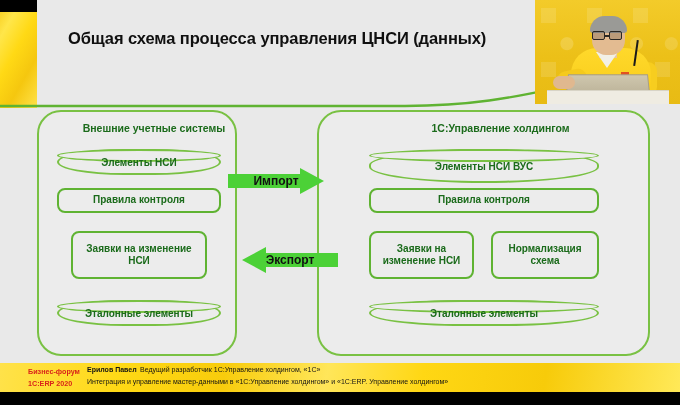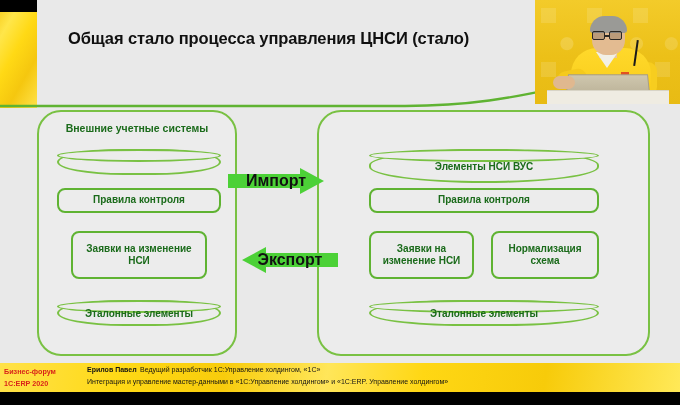--- a/index.html
+++ b/index.html
@@ -154,21 +154,21 @@
   .panel {
     position: absolute;
     background: #ececec;
     border: 2px solid #79c143;
     border-radius: 24px;
   }
   .panel-left  { left: 37px;  top: 110px; width: 200px; height: 246px; }
   .panel-right { left: 317px; top: 110px; width: 333px; height: 246px; }
 
   .panel-title {
-    position: absolute; left: 0; top: 10px;
+    position: absolute; left: 17px; top: 10px;
     width: 100%;
     text-align: center;
     font-size: 10.5px; font-weight: bold; color: #1b6b1b;
     white-space: nowrap;
   }
 
   
   .cyl {
     position: absolute;
     border: 2px solid #79c143;
@@ -204,41 +204,41 @@
     padding: 0 4px;
   }
 
   
   .arrow-wrap { position: absolute; }
   .arrow-label {
     position: absolute;
     left: 0; right: 0; top: 50%;
     transform: translateY(-50%);
     text-align: center;
-    font-size: 16px; font-weight: bold; color: #111;
+    font-size: 12px; font-weight: bold; color: #111;
     z-index: 3;
     white-space: nowrap;
   }
   .arrow-import { left: 228px; top: 168px; width: 96px; height: 26px; }
   .arrow-export { left: 242px; top: 247px; width: 96px; height: 26px; }
 
   
   .footer-yellow {
     position: absolute; left: 0; bottom: 13px;
     width: 680px; height: 29px;
     background:
       linear-gradient(100deg, #ffe24a 0%, #ffd915 18%, #f8cc0c 33%, #ffe65a 48%,
                       #ffd714 62%, #f7cb0a 80%, #ffe958 100%);
   }
   .footer-black {
     position: absolute; left: 0; bottom: 0;
     width: 680px; height: 13px; background: #000;
   }
   .footer-brand {
-    position: absolute; left: 4px; top: 3px;
+    position: absolute; left: 28px; top: 3px;
     width: 72px;
     font-size: 7.2px; font-weight: bold; color: #d9241a;
     line-height: 1.65;
   }
   .footer-brand div { white-space: nowrap; }
   .footer-speaker {
     position: absolute; left: 87px; top: 3px;
     font-size: 7px; font-weight: bold; color: #141414;
     white-space: nowrap;
   }
@@ -253,21 +253,21 @@
     white-space: nowrap;
   }
 </style>
 </head>
 <body>
 
 <div id="slide">
 
   <div class="header-band">
     <div class="header-inner"></div>
-    <div class="slide-title">Общая стало процесса управления ЦНСИ (стало)</div>
+    <div class="slide-title">Общая схема процесса управления ЦНСИ (данных)</div>
   </div>
 
   <div class="edge-yellow-left"></div>
 
   <svg class="divider-curve" viewBox="0 0 680 30" preserveAspectRatio="none">
     <path d="M0,22 L405,22 C500,22 545,4 600,-4" fill="none" stroke="#5fb332" stroke-width="2.4"></path>
   </svg>
 
   <div class="video-overlay">
     <div class="vid-bg"></div>
@@ -291,33 +291,35 @@
     <div class="spk-laptop"></div>
     <div class="spk-hand"></div>
     <div class="spk-podium"></div>
   </div>
 
   <div class="panel panel-left">
     <div class="panel-title">Внешние учетные системы</div>
 
     <div class="cyl" style="left:18px; top:37px; width:164px; height:26px;">
       <div class="cyl-top"></div>
+      <div class="cyl-label">Элементы НСИ</div>
     </div>
 
     <div class="node" style="left:18px; top:76px; width:164px; height:25px;">Правила контроля</div>
 
     <div class="node" style="left:32px; top:119px; width:136px; height:48px;">Заявки на изменение НСИ</div>
 
     <div class="cyl" style="left:18px; top:188px; width:164px; height:26px;">
       <div class="cyl-top"></div>
       <div class="cyl-label">Эталонные элементы</div>
     </div>
   </div>
 
   <div class="panel panel-right">
+    <div class="panel-title">1С:Управление холдингом</div>
 
     <div class="cyl" style="left:50px; top:37px; width:230px; height:34px;">
       <div class="cyl-top"></div>
       <div class="cyl-label">Элементы НСИ ВУС</div>
     </div>
 
     <div class="node" style="left:50px; top:76px; width:230px; height:25px;">Правила контроля</div>
 
     <div class="node" style="left:50px; top:119px; width:105px; height:48px;">Заявки на изменение НСИ</div>
 

